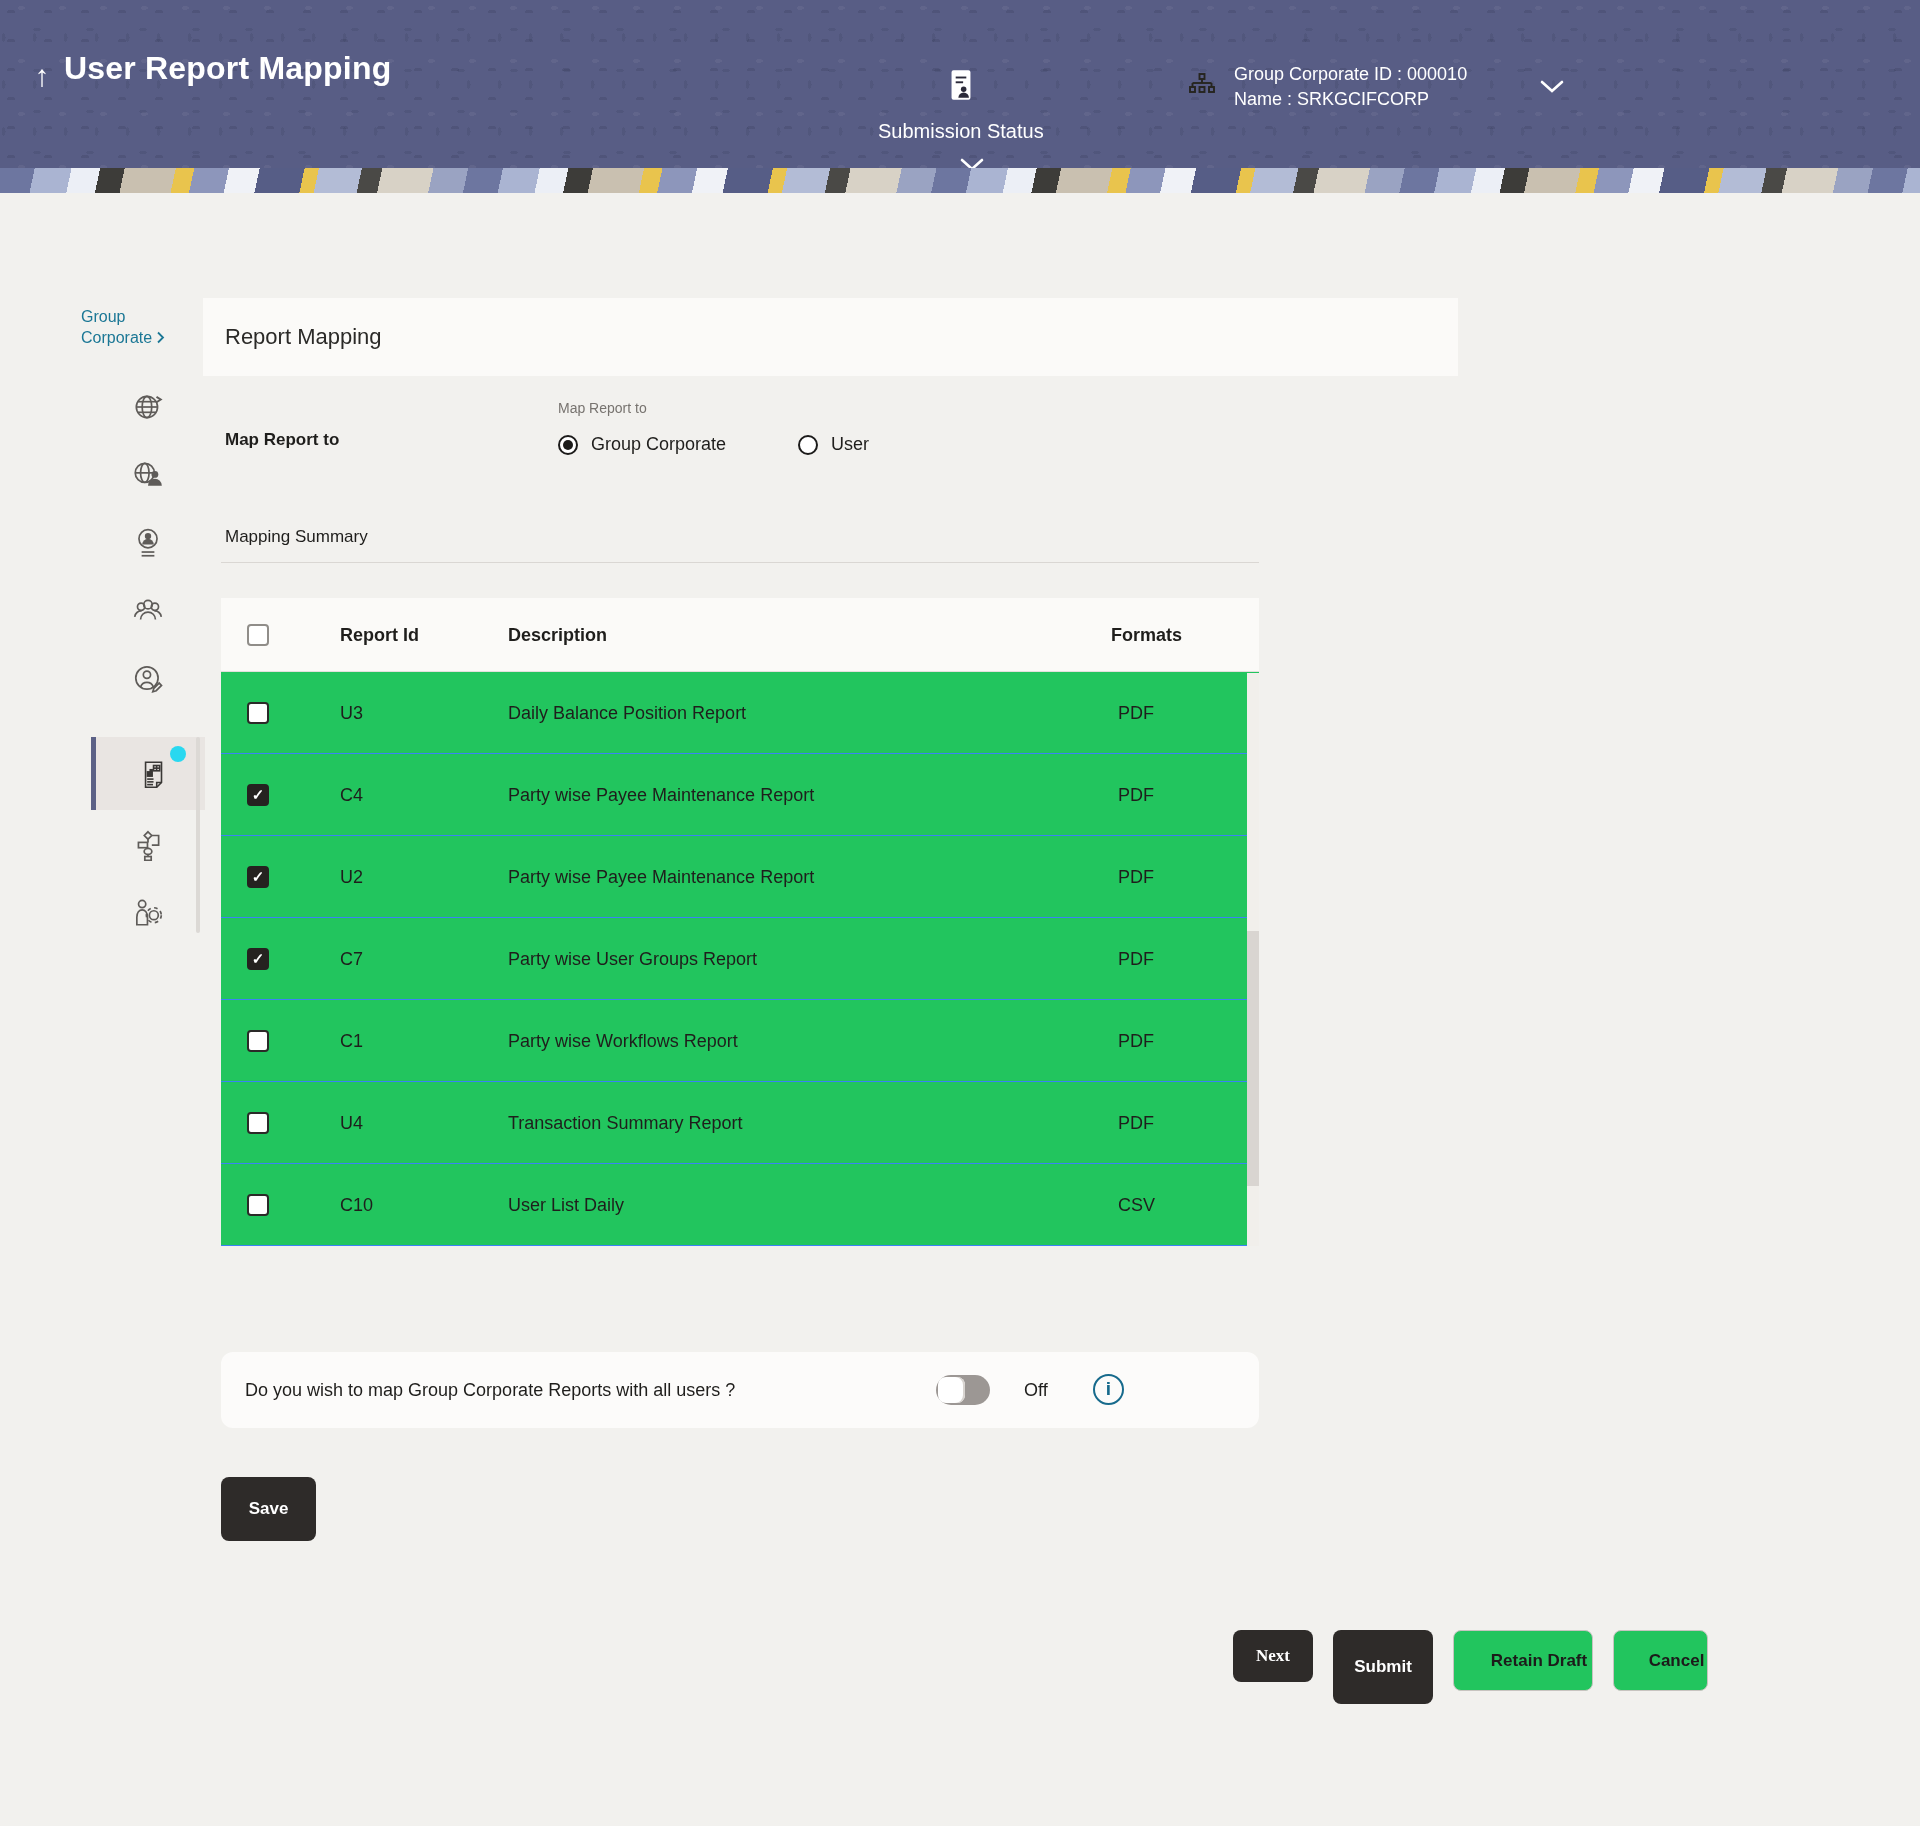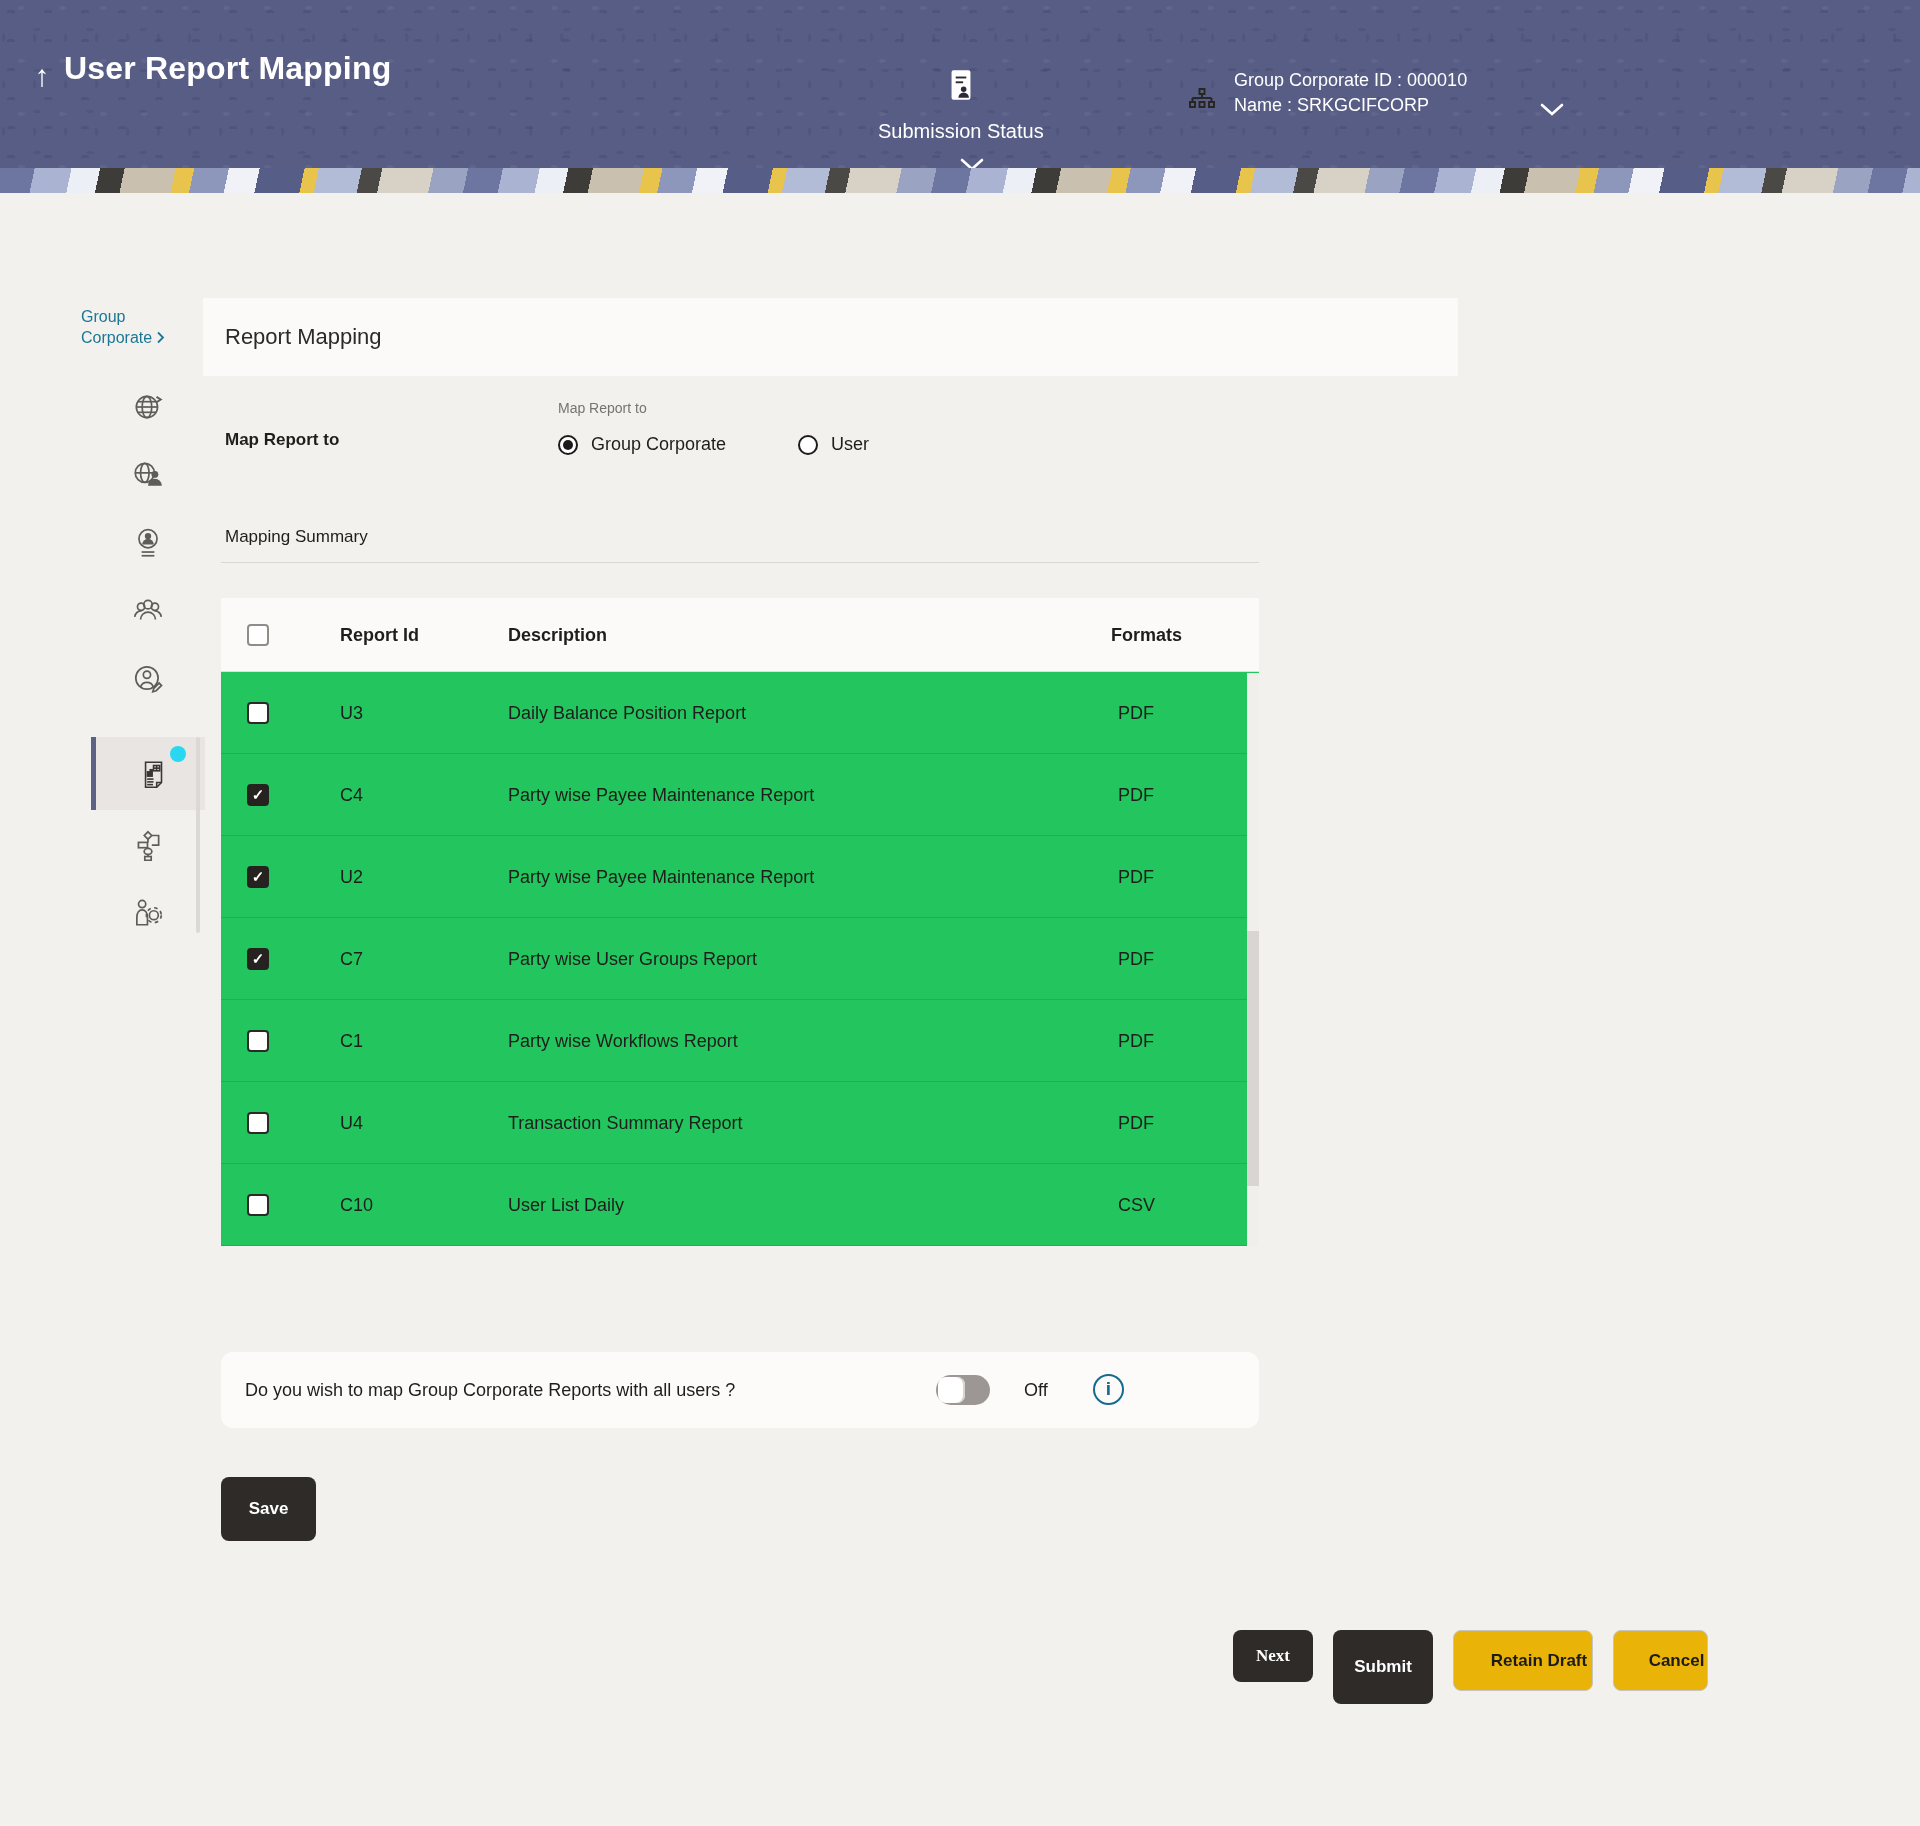--- a/index.html
+++ b/index.html
@@ -31,21 +31,21 @@
     color:#ffffff; font-size:32px; font-weight:bold; letter-spacing:.2px;
   }
   .submission-status {
     position:absolute; left:878px; top:66px; height:42px;
     display:flex; align-items:center; gap:14px; color:#fff; cursor:pointer;flex-direction:column;
   }
   .submission-status .label { font-size:20px; }
   .submission-status .chev { margin-left:22px; }
   .gc-block {
     position:absolute; left:1186px; top:56px; height:62px;
-    display:flex; align-items:flex-end; gap:16px; color:#fff; cursor:pointer;
+    display:flex; align-items:center; gap:16px; color:#fff; cursor:pointer;
   }
   .gc-text { font-size:18px; line-height:25px; }
   .gc-block .chev { margin-left:56px; }
   
   .deco-strip {
     position:absolute; left:0; top:168px; width:1920px; height:25px;
     background:
       repeating-linear-gradient(102deg,
         #6d76a0 0 34px, #aab4d2 34px 70px, #eceff6 70px 98px,
         #3d3c39 98px 122px, #c9c0b0 122px 172px, #e9c44d 172px 190px,
@@ -171,21 +171,21 @@
     border:2.5px solid #176a8c; border-radius:50%; cursor:pointer;
     color:#176a8c; font-size:19px; font-weight:600; text-align:center; line-height:26px;
   }
   
   .btn {
     position:absolute; display:flex; align-items:center; justify-content:center;
     border-radius:8px; font-family:"Liberation Sans",sans-serif;
     font-size:17px; font-weight:600; cursor:pointer; border:none;
   }
   .btn.dark { background:#2e2b29; color:#ffffff; }
-  .btn.light { background:#eab308; color:#1c1b1a; border:1px solid #c8c4c0;padding-left:32px; }
+  .btn.light { background:#22c55e; color:#1c1b1a; border:1px solid #c8c4c0;padding-left:32px; }
   .btn-save   { left:221px;  top:1477px; width:95px;  height:64px; }
   .btn-next   { left:1233px; top:1630px; width:80px;  height:52px;font-family:Liberation Serif, serif; }
   .btn-submit { left:1333px; top:1630px; width:100px; height:74px; }
   .btn-retain { left:1453px; top:1630px; width:140px; height:61px; }
   .btn-cancel { left:1613px; top:1630px; width:95px;  height:61px; }
   svg { display:block; }
 </style>
 </head>
 <body>
 

